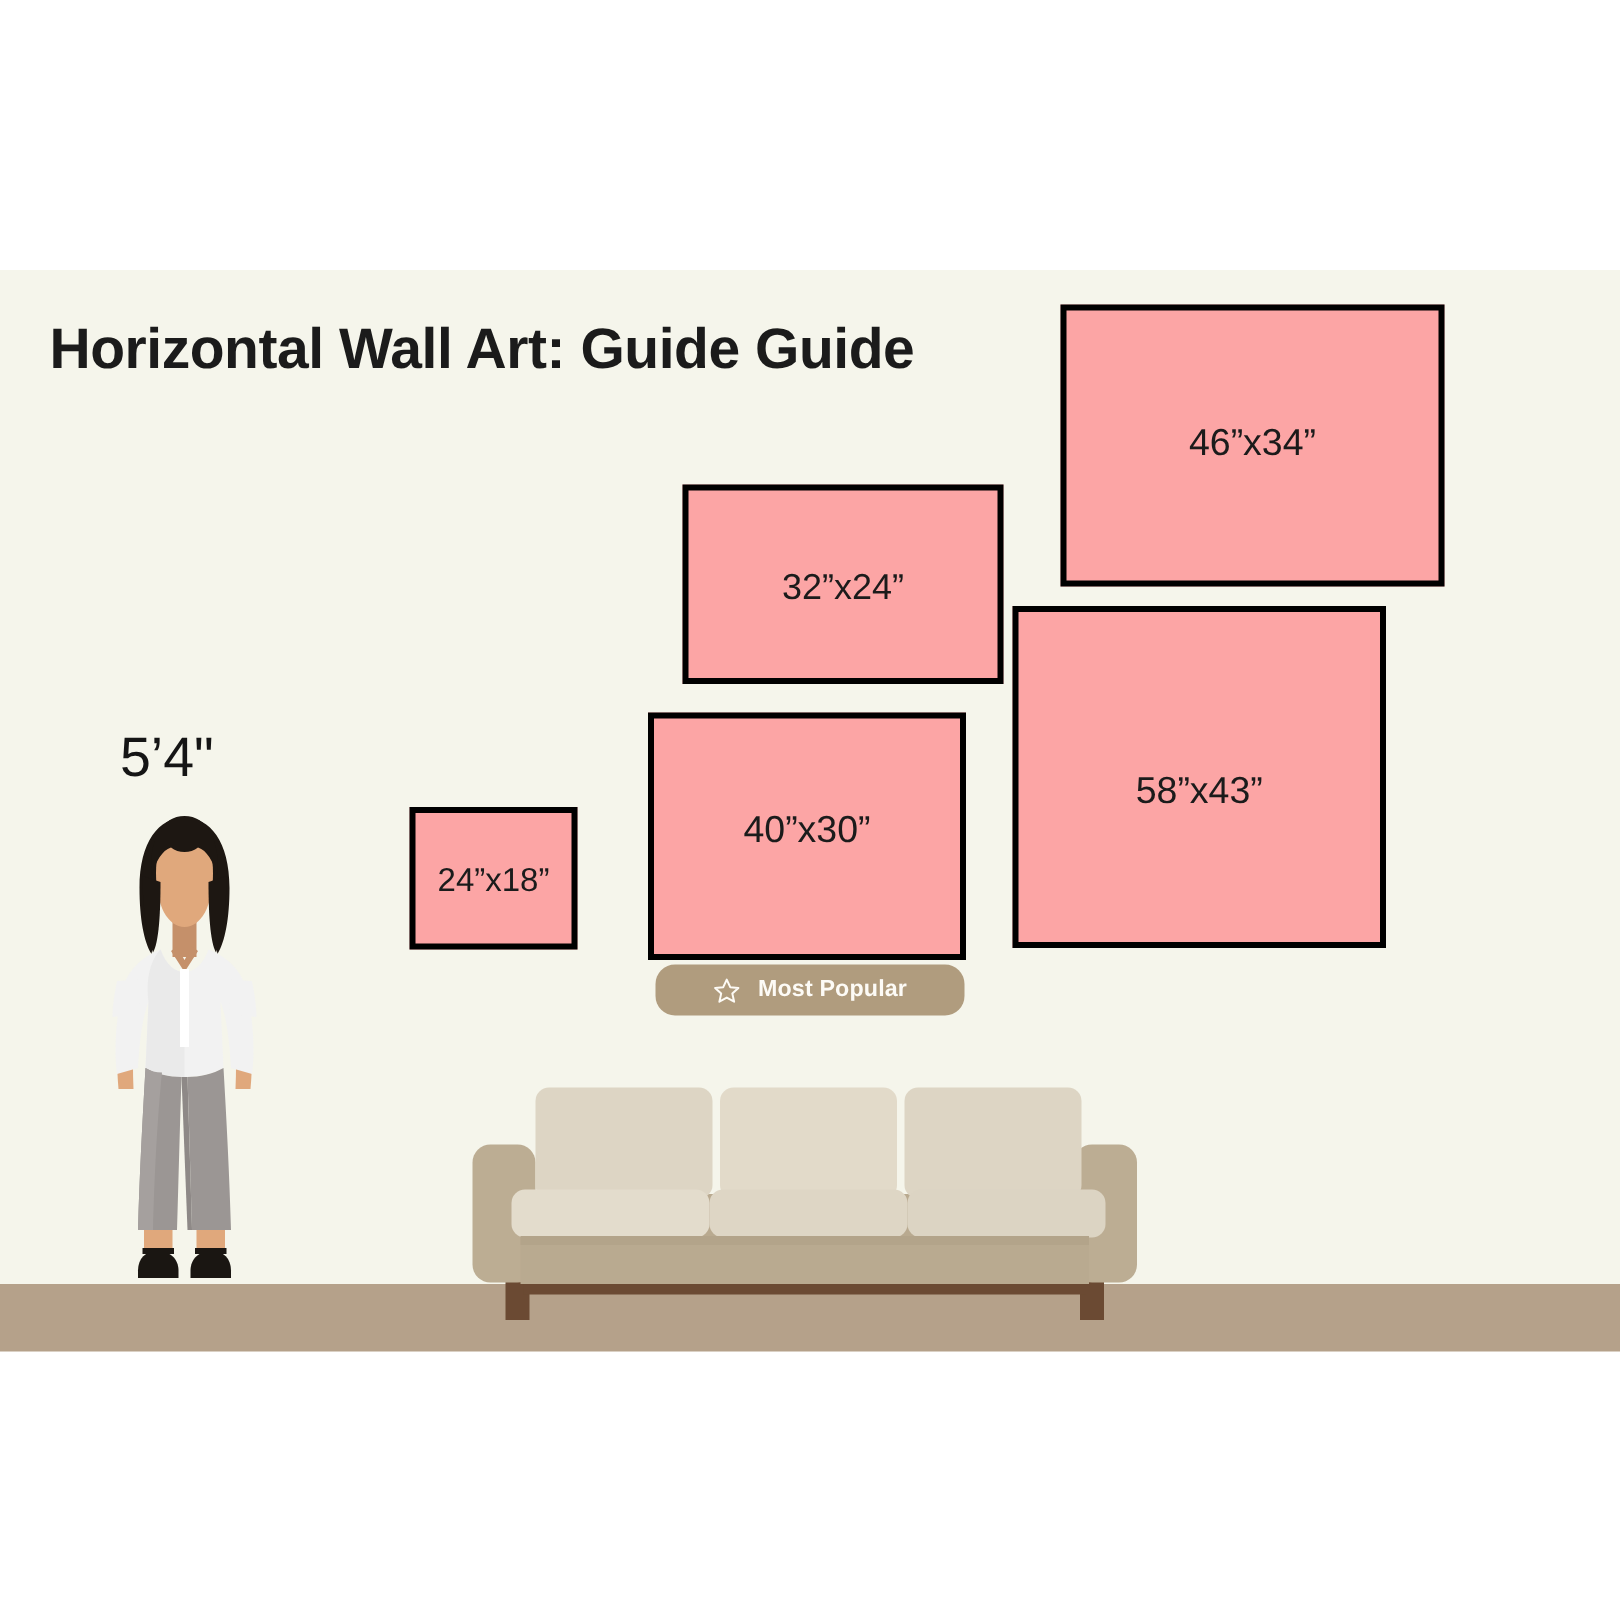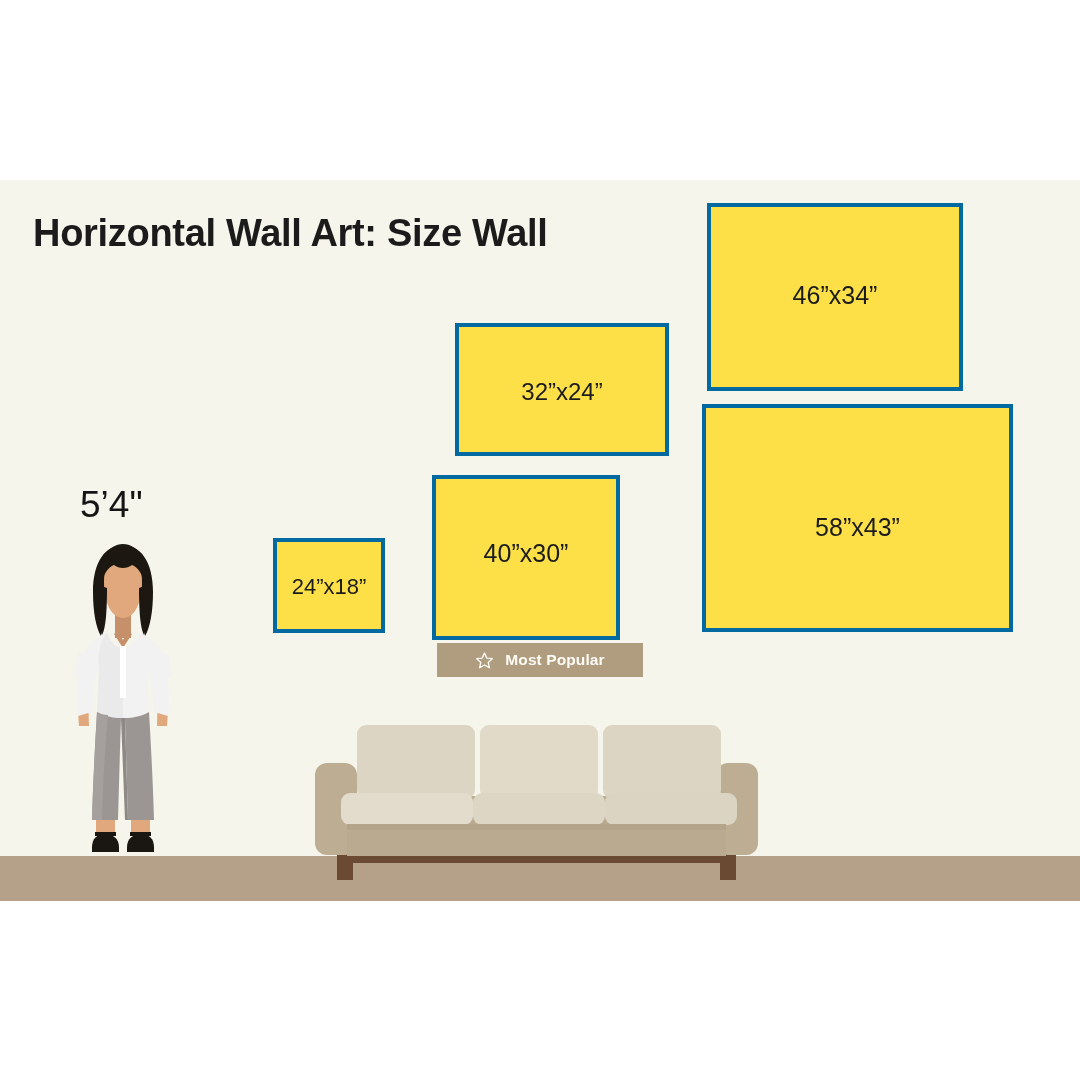--- a/index.html
+++ b/index.html
@@ -43,22 +43,22 @@
     font-weight: 700;
     color: #1b1b1b;
     letter-spacing: -0.3px;
     white-space: nowrap;
     font-stretch: condensed;
   }
 
   
   .frame {
     position: absolute;
-    background: #fde047;
-    border: 4px solid #0369a1;
+    background: #fca5a5;
+    border: 4px solid #000000;
     box-sizing: border-box;
   }
   .frame-label {
     position: absolute;
     left: 0;
     width: 100%;
     text-align: center;
     color: #1b1b1b;
     white-space: nowrap;
   }
@@ -95,43 +95,43 @@
   .sofa { position: absolute; left: 313px; top: 708px; }
 </style>
 </head>
 <body>
 
 <div id="scene">
 
   <div class="wall"></div>
   <div class="floor"></div>
 
-  <div class="title">Horizontal Wall Art: Size Wall</div>
+  <div class="title">Horizontal Wall Art: Guide Guide</div>
 
   <div class="frame" style="left:273px; top:538px; width:112px; height:95px;">
     <div class="frame-label" style="top:32px; font-size:22px;">24”x18”</div>
   </div>
 
   <div class="frame" style="left:455px; top:323px; width:214px; height:133px;">
     <div class="frame-label" style="top:51px; font-size:24px;">32”x24”</div>
   </div>
 
-  <div class="frame" style="left:432px; top:475px; width:188px; height:165px;">
+  <div class="frame" style="left:432px; top:475px; width:212px; height:165px;">
     <div class="frame-label" style="top:60px; font-size:25px;">40”x30”</div>
   </div>
 
   <div class="frame" style="left:707px; top:203px; width:256px; height:188px;">
     <div class="frame-label" style="top:74px; font-size:25px;">46”x34”</div>
   </div>
 
-  <div class="frame" style="left:675px; top:404px; width:311px; height:228px;margin-left:27px;">
+  <div class="frame" style="left:675px; top:404px; width:249px; height:228px;">
     <div class="frame-label" style="top:105px; font-size:25px;">58”x43”</div>
   </div>
 
-  <div class="badge" style="left:437px; top:643px; width:206px; height:34px;">
+  <div class="badge" style="left:437px; top:643px; width:206px; height:34px;border-radius:13px;">
     <span>
       <svg width="19" height="19" viewBox="0 0 24 24" fill="none" stroke="#fdfbf6" stroke-width="1.7" stroke-linejoin="round">
         <polygon points="12,2.6 14.95,9.0 21.8,9.7 16.7,14.4 18.2,21.2 12,17.7 5.8,21.2 7.3,14.4 2.2,9.7 9.05,9.0"></polygon>
       </svg>
     </span>
     <span>Most Popular</span>
   </div>
 
   <div class="person-height">5’4"</div>
 

